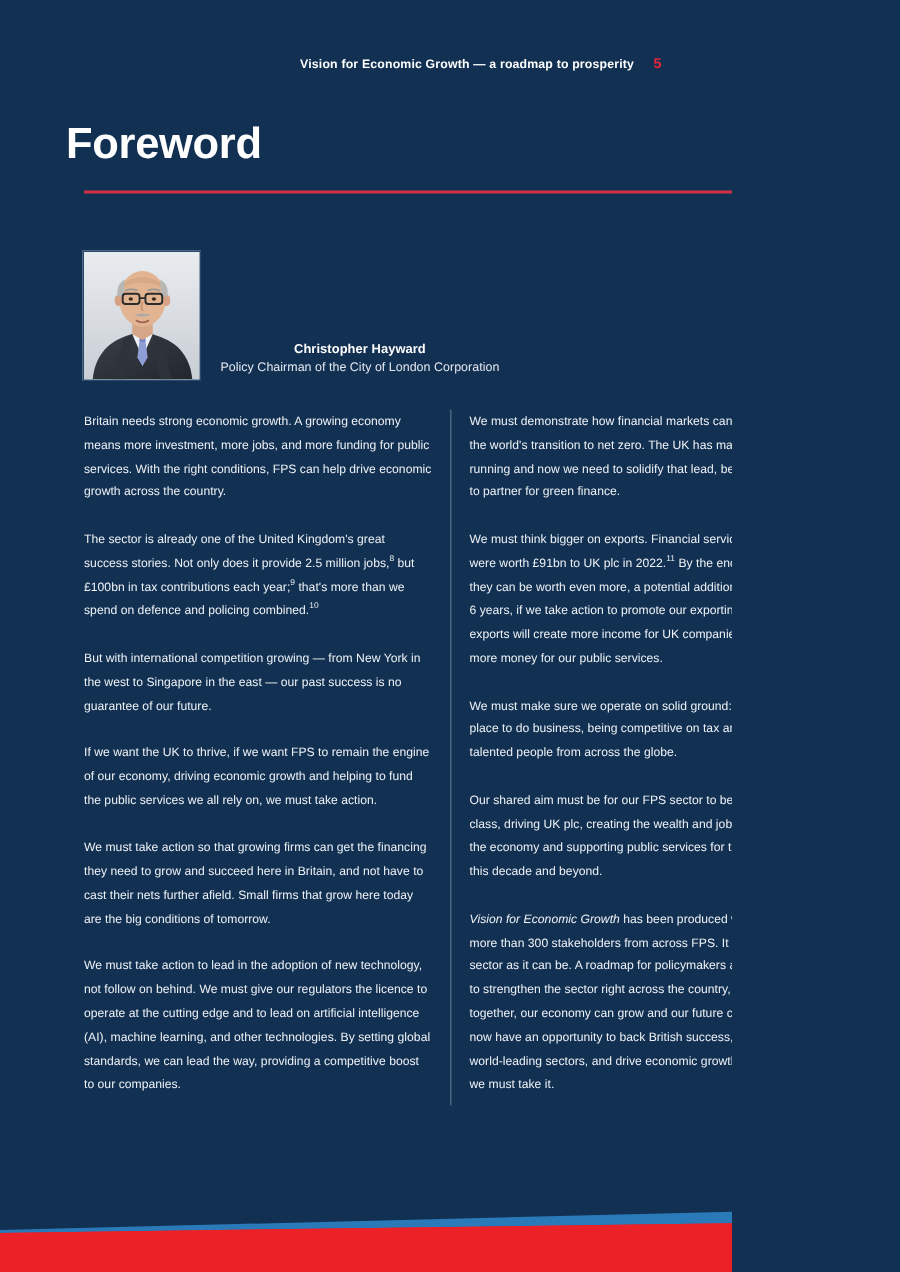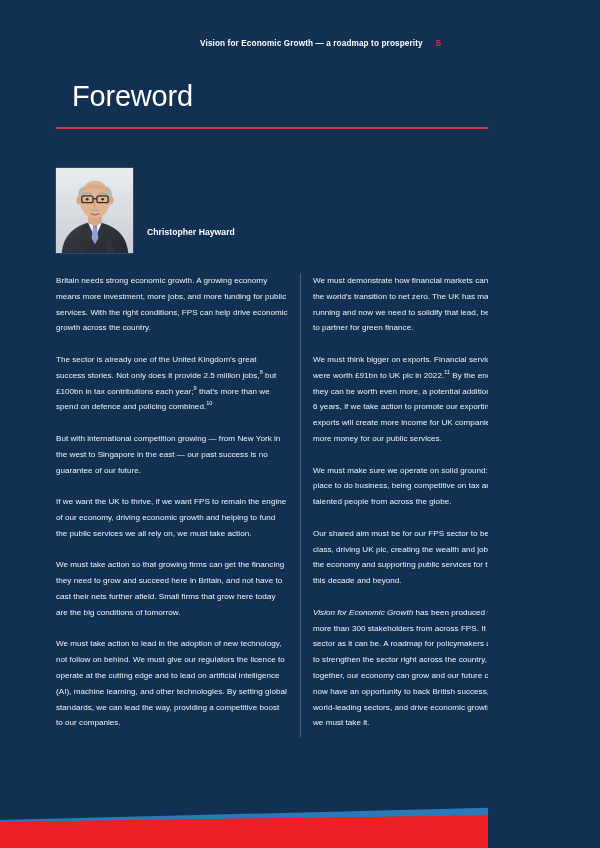--- a/index.html
+++ b/index.html
@@ -27,22 +27,22 @@
     font-size:8.2px; font-weight:bold; color:#ffffff;
     letter-spacing:.12px;
   }
   .header-pageno {
     font-size:9.5px; font-weight:bold; color:#e8243a;
   }
 
   
   .title {
     position:absolute;
-    left:72px; top:80px;
-    font-size:29px; font-weight:normal; color:#ffffff;
+    left:44px; top:80px;
+    font-size:29px; font-weight:bold; color:#ffffff;
     letter-spacing:-.2px;
   }
   .title-rule {
     position:absolute;
     left:56px; top:127px;
     width:489px; height:2px;
     background:#d32f45;
   }
 
   
@@ -177,20 +177,21 @@
         <path d="M34 43 Q40 41.4 46 43 Q40 45 34 43 Z" fill="#a9a9a6"></path>
 
         <path d="M35.5 46.6 Q40 49.4 44.5 46.6" stroke="#9d5f50" stroke-width="1.2" fill="none"></path>
 
         <path d="M33 56 L28 87 L20 87 L27 60 Z" fill="#2e333a"></path>
         <path d="M47 56 L52 87 L60 87 L53 60 Z" fill="#2e333a"></path>
       </svg>
     </div>
     <div class="author-text">
       <div class="author-name">Christopher Hayward</div>
+      <div class="author-role">Policy Chairman of the City of London Corporation</div>
     </div>
   </div>
 
   <div class="columns">
     <div class="col-divider"></div>
     <div class="col col-left" id="col-left">
         <p class="para">Britain needs strong economic growth. A growing economy means more investment, more jobs, and more funding for public services. With the right conditions, FPS can help drive economic growth across the country.</p>
         <p class="para">The sector is already one of the United Kingdom's great success stories. Not only does it provide 2.5 million jobs,<sup>8</sup> but £100bn in tax contributions each year;<sup>9</sup> that's more than we spend on defence and policing combined.<sup>10</sup></p>
         <p class="para">But with international competition growing — from New York in the west to Singapore in the east — our past success is no guarantee of our future.</p>
         <p class="para">If we want the UK to thrive, if we want FPS to remain the engine of our economy, driving economic growth and helping to fund the public services we all rely on, we must take action.</p>

